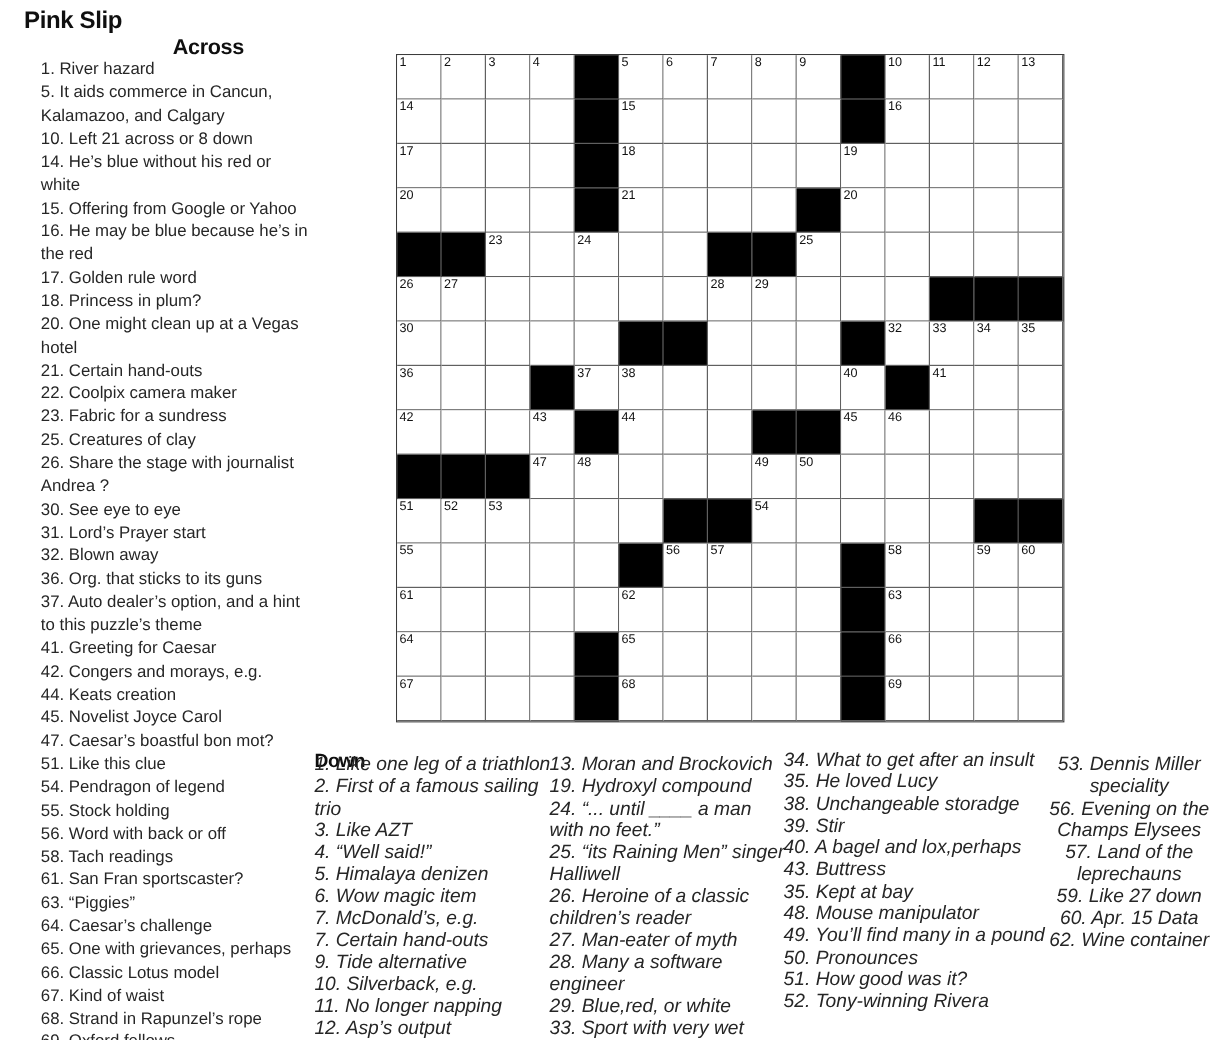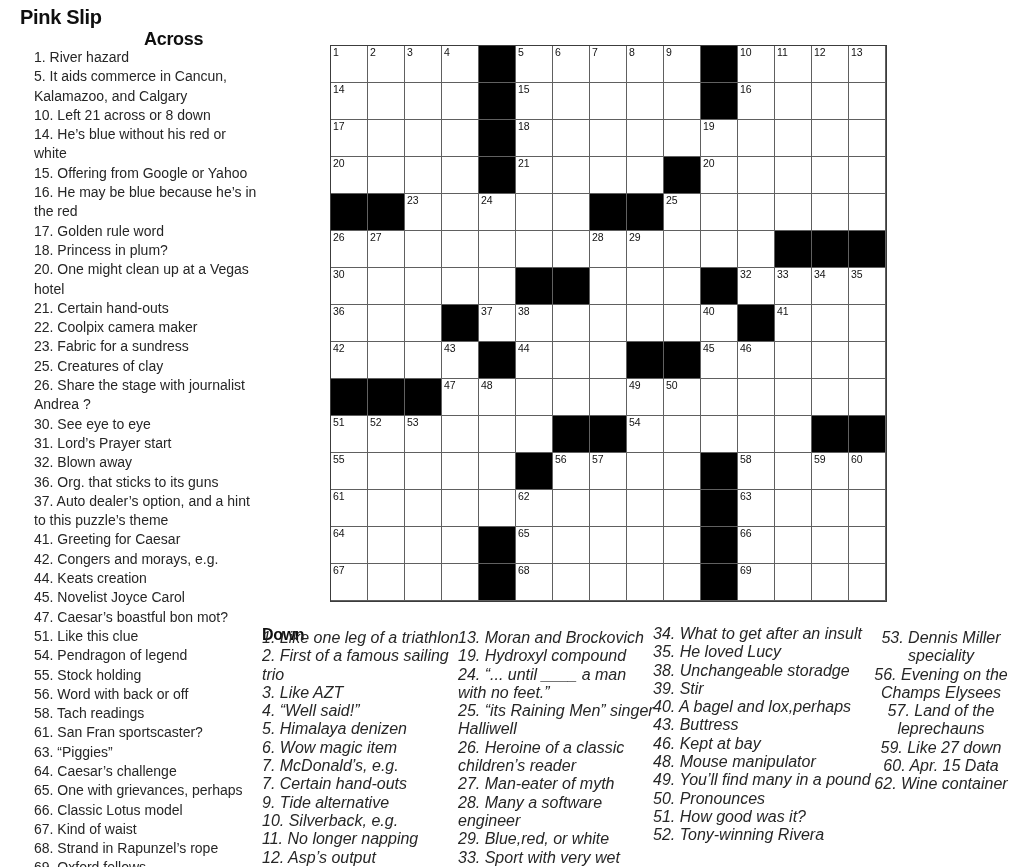--- a/index.html
+++ b/index.html
@@ -469,21 +469,21 @@
     <div class="clue">29. Blue,red, or white</div>
     <div class="clue">33. Sport with very wet horses?</div>
   </div>
 <div id="down-col-3" class="cluelist downcol">
     <div class="clue">34. What to get after an insult</div>
     <div class="clue">35. He loved Lucy</div>
     <div class="clue">38. Unchangeable storadge</div>
     <div class="clue">39. Stir</div>
     <div class="clue">40. A bagel and lox,perhaps</div>
     <div class="clue">43. Buttress</div>
-    <div class="clue">46. Kept at bay</div>
+    <div class="clue">35. Kept at bay</div>
     <div class="clue">48. Mouse manipulator</div>
     <div class="clue">49. You’ll find many in a pound</div>
     <div class="clue">50. Pronounces</div>
     <div class="clue">51. How good was it?</div>
     <div class="clue">52. Tony-winning Rivera</div>
   </div>
 <div id="down-col-4" class="cluelist downcol">
     <div class="clue">53. Dennis Miller speciality</div>
     <div class="clue">56. Evening on the Champs Elysees</div>
     <div class="clue">57. Land of the leprechauns</div>

